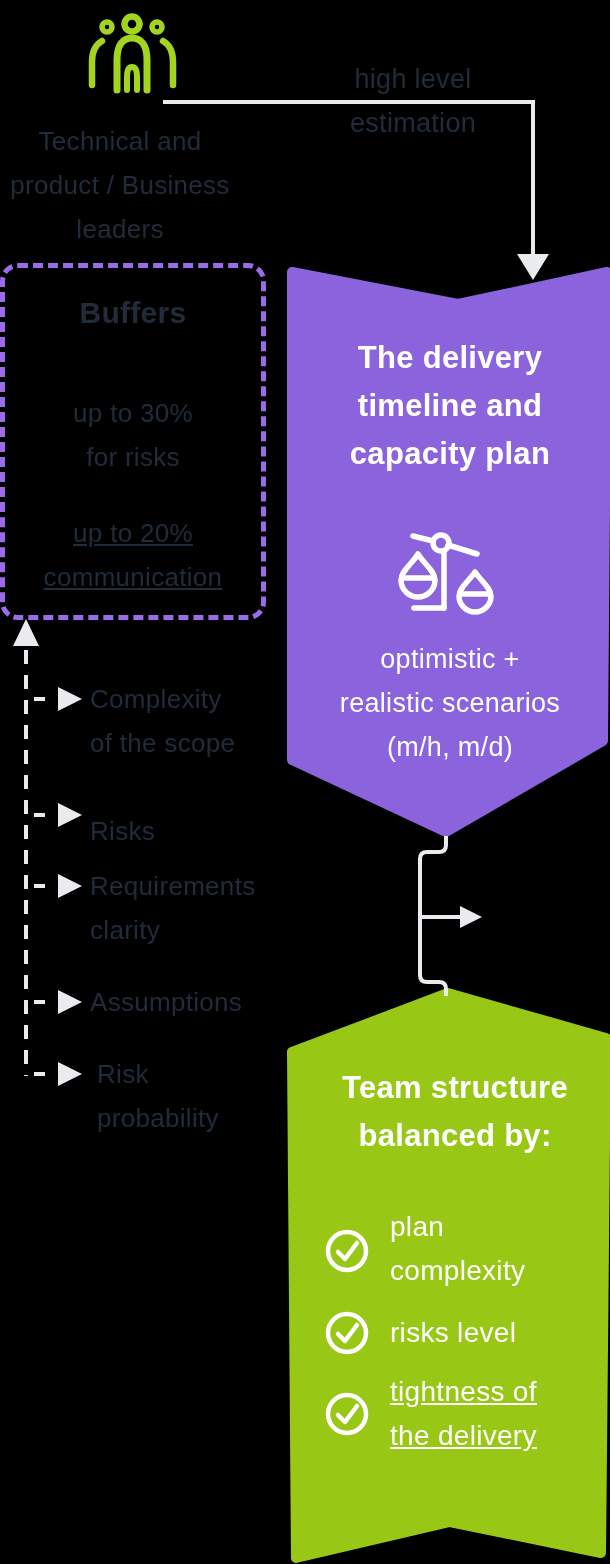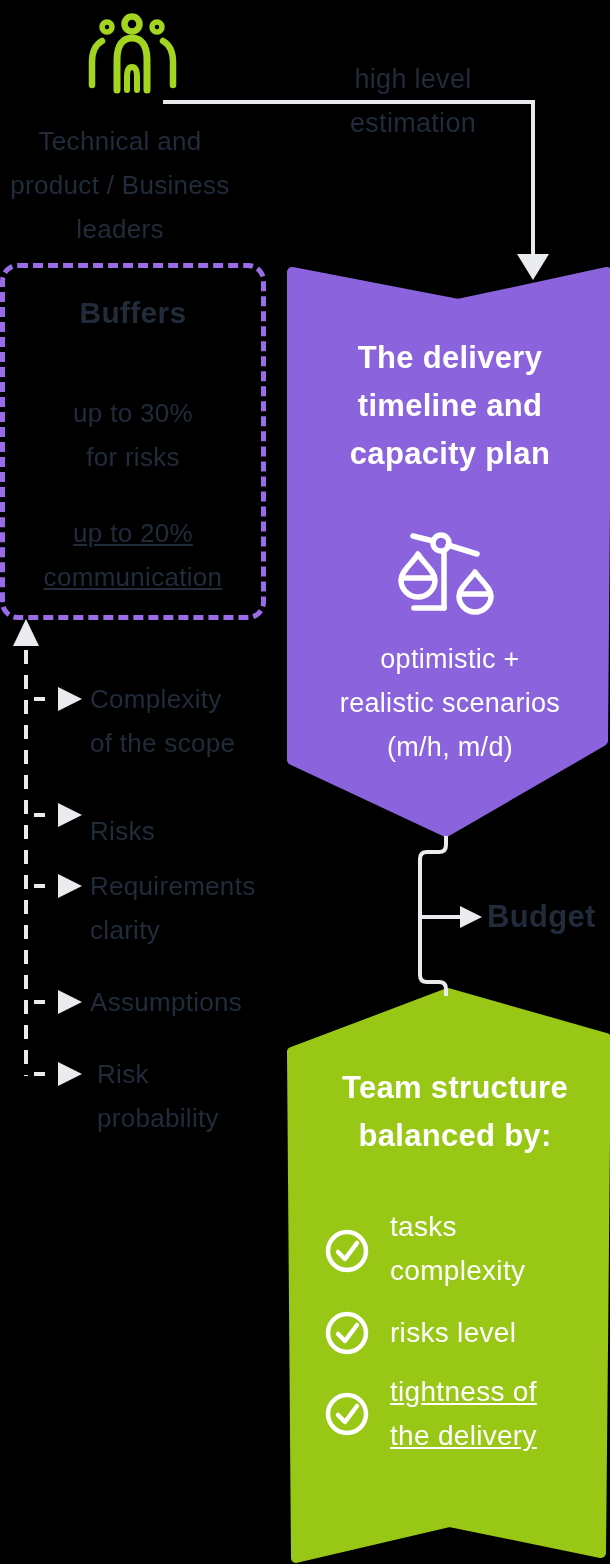--- a/index.html
+++ b/index.html
@@ -139,42 +139,41 @@
       <line x1="64" y1="66" x2="94" y2="66"></line>
     </g>
   </svg>
 
   <div class="abs white t27 ctr" style="left:292px;top:637px;width:316px;">
     <div>optimistic +</div>
     <div>realistic scenarios</div>
     <div>(m/h, m/d)</div>
   </div>
 
-  <div class="abs navy" style="left:487px;top:898px;font-size:31px;line-height:38px;font-weight:700;white-space:nowrap;">Budget</div>
 
   <div class="abs white b31 ctr" style="left:297px;top:1064px;width:316px;">
     <div>Team structure</div>
     <div>balanced by:</div>
   </div>
 
   <svg class="abs" style="left:324px;top:1228px;" width="46" height="46" viewBox="0 0 46 46">
     <circle cx="23" cy="23" r="19" fill="none" stroke="#ffffff" stroke-width="4.5"></circle>
     <path d="M14,24 L21,31 L33,15" fill="none" stroke="#ffffff" stroke-width="4.5" stroke-linecap="round" stroke-linejoin="round"></path>
   </svg>
   <svg class="abs" style="left:324px;top:1310px;" width="46" height="46" viewBox="0 0 46 46">
     <circle cx="23" cy="23" r="19" fill="none" stroke="#ffffff" stroke-width="4.5"></circle>
     <path d="M14,24 L21,31 L33,15" fill="none" stroke="#ffffff" stroke-width="4.5" stroke-linecap="round" stroke-linejoin="round"></path>
   </svg>
   <svg class="abs" style="left:324px;top:1391px;" width="46" height="46" viewBox="0 0 46 46">
     <circle cx="23" cy="23" r="19" fill="none" stroke="#ffffff" stroke-width="4.5"></circle>
     <path d="M14,24 L21,31 L33,15" fill="none" stroke="#ffffff" stroke-width="4.5" stroke-linecap="round" stroke-linejoin="round"></path>
   </svg>
 
   <div class="abs white t28" style="left:390px;top:1205px;width:210px;">
-    <div>tasks</div>
+    <div>plan</div>
     <div>complexity</div>
   </div>
   <div class="abs white t28" style="left:390px;top:1311px;width:210px;">
     <div>risks level</div>
   </div>
   <div class="abs white t28" style="left:390px;top:1370px;width:210px;text-decoration:underline;">
     <div>tightness of</div>
     <div>the delivery</div>
   </div>
 

